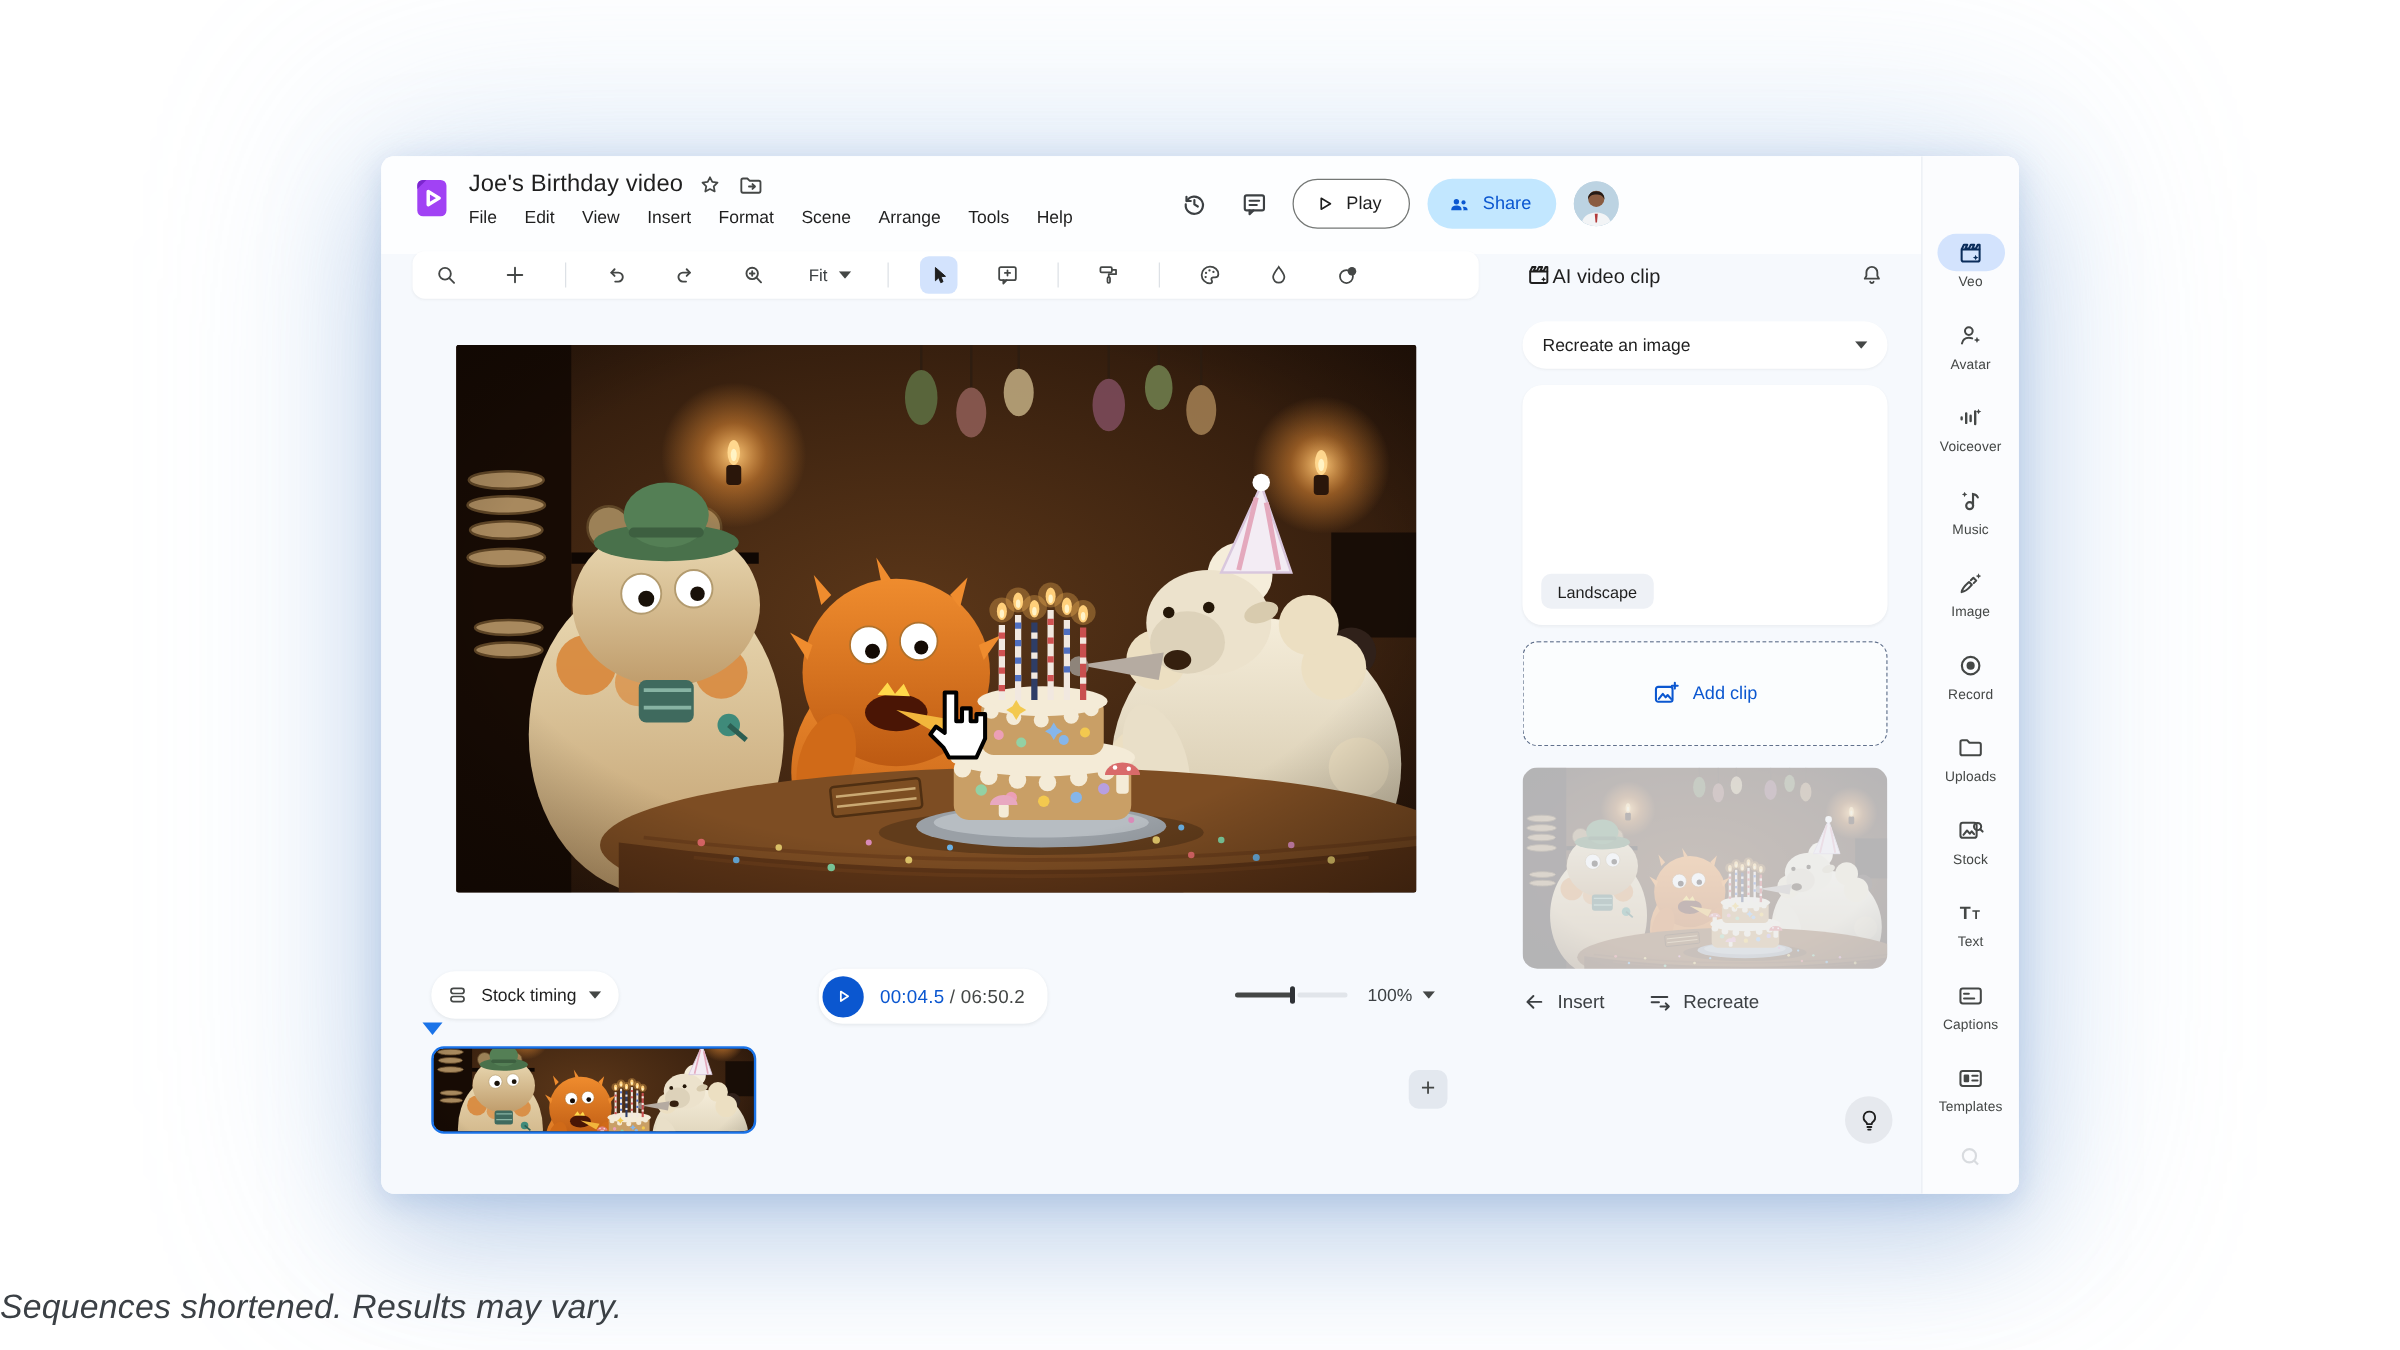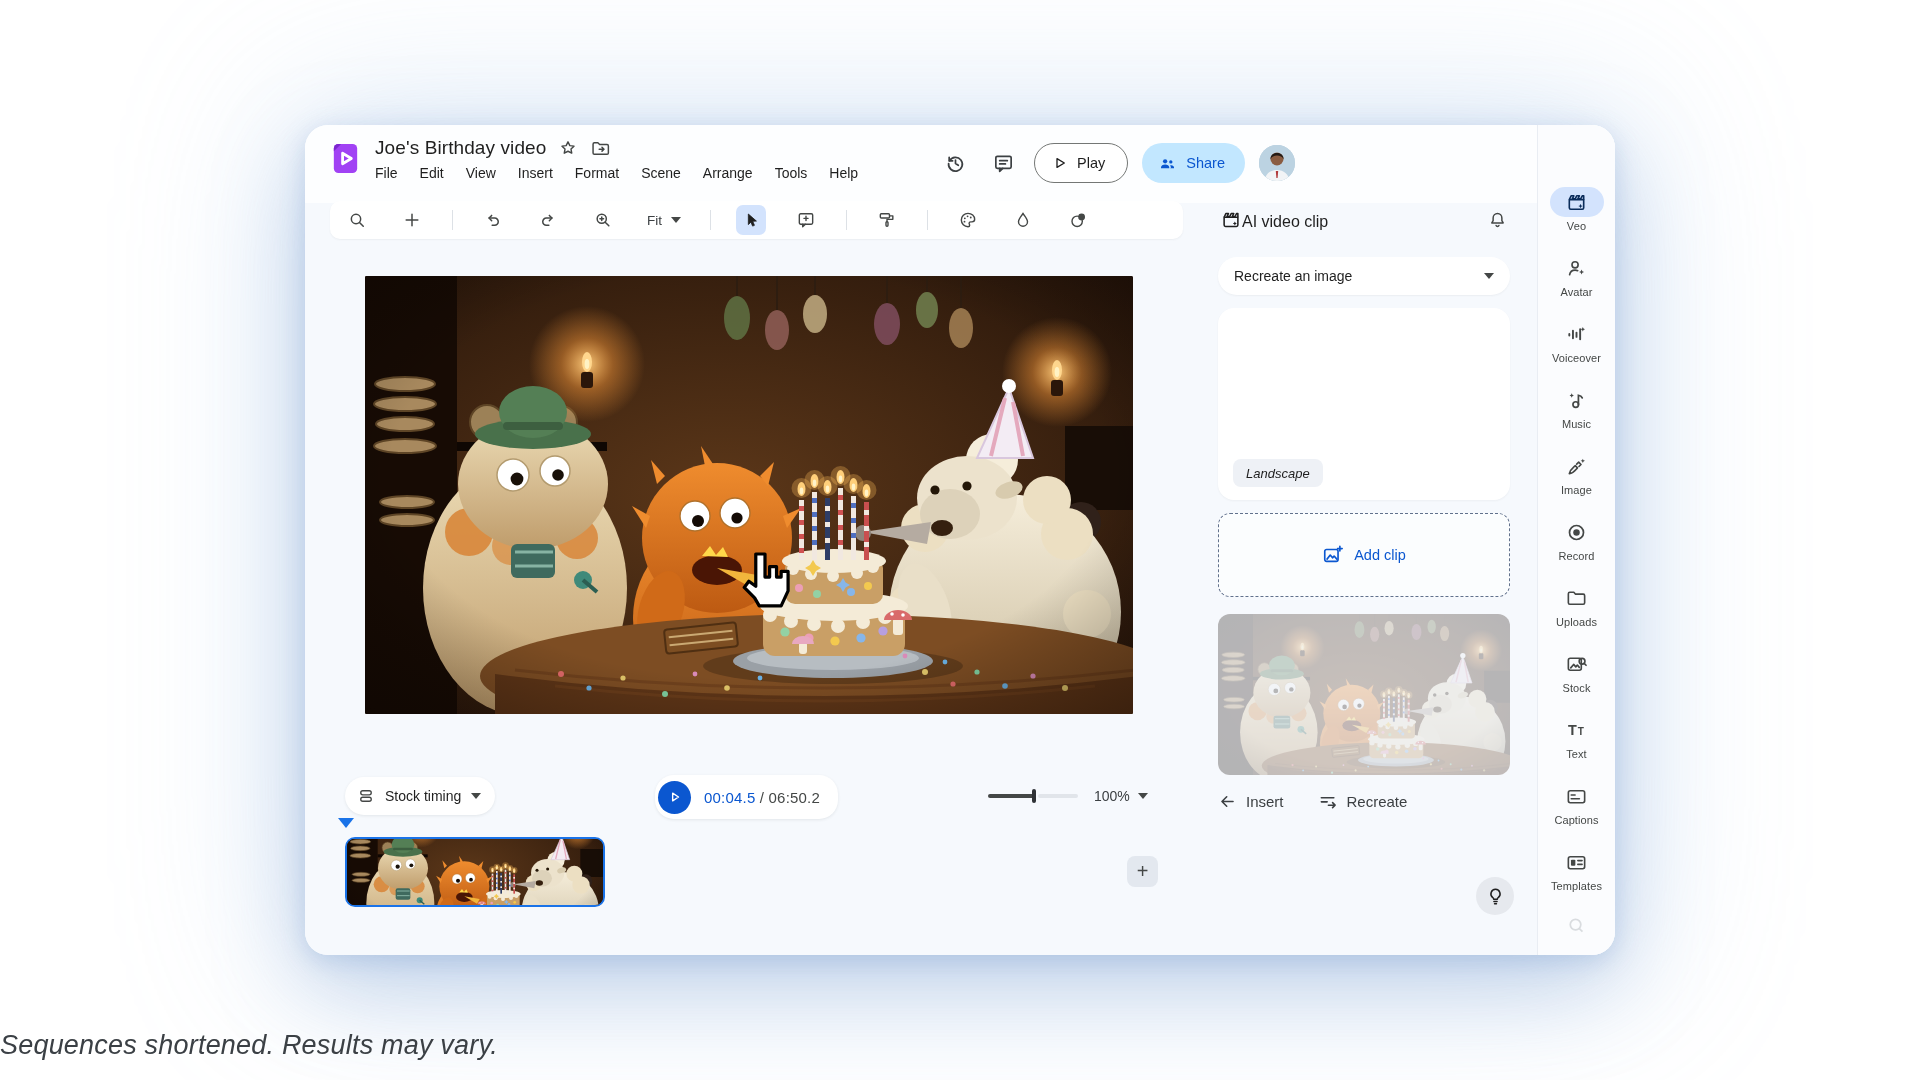--- a/index.html
+++ b/index.html
@@ -1,19 +1,19 @@
 <!DOCTYPE html>
 <html><head>
 <meta charset="utf-8">
 <style>
   html,body{margin:0;padding:0;width:1920px;height:1080px;background:#fff;
     font-family:"Liberation Sans",sans-serif;overflow:hidden;position:relative;
     -webkit-font-smoothing:antialiased;color:#1f1f1f;}
   
-  .window{position:absolute;left:305px;top:125px;width:1310px;height:830px;border-radius:23px;
+  .window{position:absolute;left:305px;top:125px;width:1310px;height:830px;border-radius:10px;
     background:linear-gradient(180deg,#fdfeff 0,#fdfeff 78px,#f6f9fd 78px);
     box-shadow:0 30px 90px rgba(120,155,205,.40),0 6px 24px rgba(120,155,205,.30),0 0 170px 20px rgba(160,195,235,.30);
     overflow:hidden;}
   
   .logo{position:absolute;left:23px;top:16px;width:35px;height:35px;}
   .title-block{position:absolute;left:70px;top:12px;}
   .title-row{display:flex;align-items:center;gap:12px;}
   .doc-title{font-size:19px;font-weight:500;color:#1f1f1f;letter-spacing:.1px;}
   .menubar{display:flex;gap:6px;margin-top:3px;margin-left:-8px;}
   .menubar span{font-size:14px;color:#1f1f1f;padding:3px 8px;border-radius:6px;cursor:default;}
@@ -57,21 +57,21 @@
   
   .panel{position:absolute;left:913px;top:72px;width:292px;}
   .p-head{height:46px;display:flex;align-items:center;justify-content:space-between;padding:0 2px;}
   .p-head .lft{display:flex;align-items:flex-end;font-size:16px;font-weight:500;color:#1f1f1f;}
   .p-drop{margin-top:14px;height:38px;background:#fff;border-radius:19px;display:flex;align-items:center;
     justify-content:space-between;padding:0 16px;font-size:14px;color:#1f1f1f;box-shadow:0 1px 2px rgba(60,64,67,.06);}
   .p-textarea{margin-top:13px;height:192px;background:#fff;border-radius:16px;padding:15px 16px;box-sizing:border-box;
     position:relative;box-shadow:0 1px 2px rgba(60,64,67,.05);}
   .p-textarea .ph{font-size:14px;line-height:1.55;color:#5f6368;}
   .chip{position:absolute;left:15px;bottom:13px;height:28px;padding:0 13px;background:#eef1f6;border-radius:8px;
-    display:flex;align-items:center;font-size:13px;color:#1f1f1f;font-style:italic;}
+    display:flex;align-items:center;font-size:13px;color:#1f1f1f;}
   .addimg{margin-top:13px;height:84px;border:1.6px dashed #61718c;border-radius:12px;background:rgba(255,255,255,.6);
     display:flex;align-items:center;justify-content:center;gap:10px;font-size:14.5px;font-weight:500;color:#0b57d0;box-sizing:border-box;}
   .generate{margin-top:14px;height:44px;border-radius:22px;background:#0b57d0;display:flex;align-items:center;
     justify-content:center;font-size:15px;font-weight:500;color:#fff;}
   .preview{margin-top:17px;height:161px;border-radius:12px;background:#eef0f4;overflow:hidden;position:relative;}
   .preview svg{opacity:.26;}
   .p-actions{margin-top:16px;display:flex;align-items:center;gap:34px;font-size:15px;font-weight:500;color:#3c4043;}
   .p-actions .act{display:flex;align-items:center;gap:9px;}
   .bulb{position:absolute;left:258px;top:680px;width:38px;height:38px;border-radius:50%;background:#e6e9ee;
     display:flex;align-items:center;justify-content:center;}

